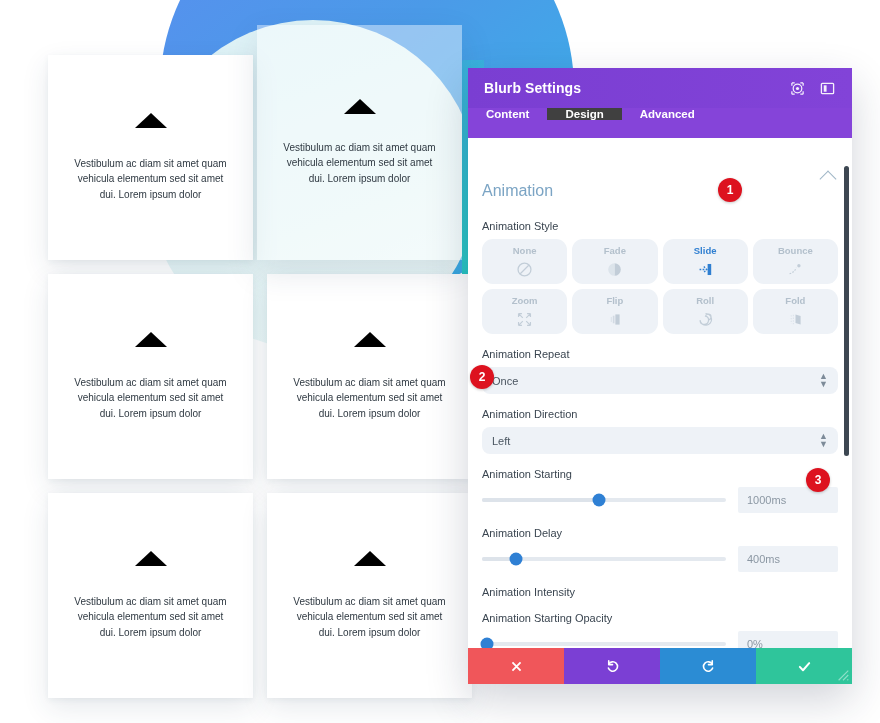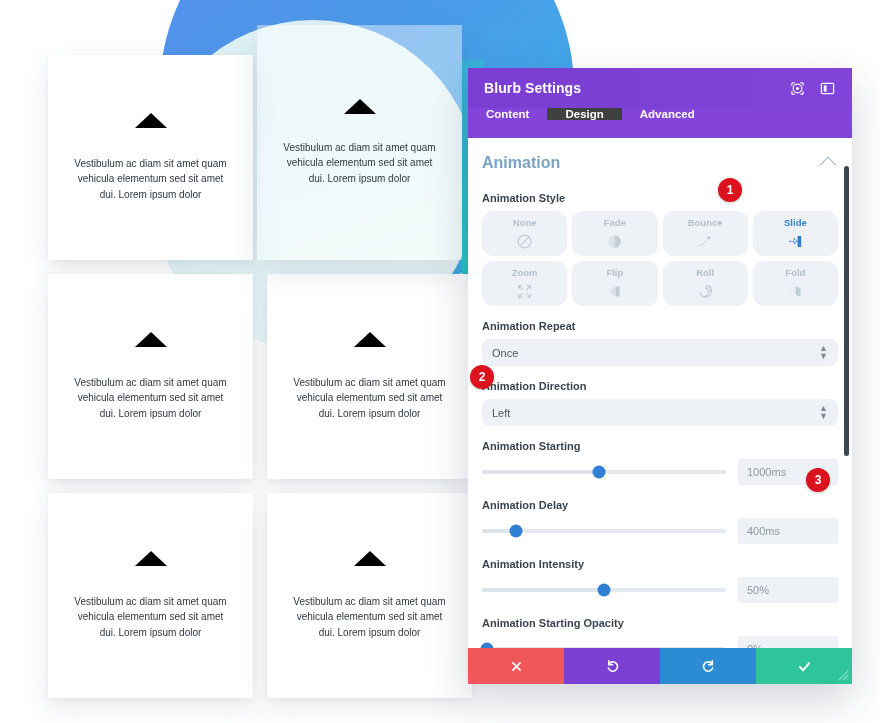--- a/index.html
+++ b/index.html
@@ -149,35 +149,36 @@
   }
 
   .section-head {
     display: flex; align-items: center;
     padding: 16px 0 6px 0;
   }
   .section-title {
     font-size: 16px;
     color: #7ba4c4;
     flex: 1;
-    font-weight: bold;
+    font-weight: normal;
+    margin-top: 28px;
   }
   .chevron-up {
     width: 12px; height: 12px;
     border-left: 1.6px solid #9fb6c6;
     border-top: 1.6px solid #9fb6c6;
     transform: rotate(45deg);
     margin-right: 4px;
     margin-top: 4px;
   }
 
   .field-label {
     font-size: 11px;
     color: #3a4550;
-    font-weight: bold;
+    font-weight: normal;
     margin: 14px 0 7px 0;
   }
 
   
   .style-grid {
     display: grid;
     grid-template-columns: repeat(4, 1fr);
     gap: 5px;
   }
   .style-cell {
@@ -403,37 +404,37 @@
         <div class="style-cell">
           <span class="style-name">Fade</span>
           <span class="style-ico">
             <svg width="17" height="17" viewBox="0 0 20 20">
                 <path d="M10 2.6 A7.4 7.4 0 0 1 10 17.4 Z" fill="#9fb0bf"></path>
                 <path d="M10 2.6 A7.4 7.4 0 0 0 10 17.4 Z" fill="#cfd9e2"></path>
               </svg>
           </span>
         </div>
 
-        <div class="style-cell">
-          <span class="style-name">Bounce</span>
-          <span class="style-ico">
-            <svg width="17" height="17" viewBox="0 0 20 20">
-                <path d="M3 15 Q8 14 11 8" stroke="#9fb0bf" stroke-width="1.4" fill="none" stroke-dasharray="2 1.6"></path>
-                <circle cx="14" cy="5.5" r="2" fill="#9fb0bf"></circle>
-              </svg>
-          </span>
-        </div>
-
         <div class="style-cell selected">
           <span class="style-name">Slide</span>
           <span class="style-ico">
             <svg width="17" height="17" viewBox="0 0 20 20">
               <rect x="12.5" y="3.5" width="4.2" height="13" fill="#2f7fd1"></rect>
               <path d="M3 10 L11 10 M8 6.6 L11.5 10 L8 13.4" stroke="#2f7fd1" stroke-width="1.6" fill="none" stroke-dasharray="2 1.6"></path>
             </svg>
+          </span>
+        </div>
+
+        <div class="style-cell">
+          <span class="style-name">Bounce</span>
+          <span class="style-ico">
+            <svg width="17" height="17" viewBox="0 0 20 20">
+                <path d="M3 15 Q8 14 11 8" stroke="#9fb0bf" stroke-width="1.4" fill="none" stroke-dasharray="2 1.6"></path>
+                <circle cx="14" cy="5.5" r="2" fill="#9fb0bf"></circle>
+              </svg>
           </span>
         </div>
 
         <div class="style-cell">
           <span class="style-name">Zoom</span>
           <span class="style-ico">
             <svg width="17" height="17" viewBox="0 0 20 20">
                 <path d="M3 3 L8 8 M3 3 L3 7 M3 3 L7 3 M17 3 L12 8 M17 3 L17 7 M17 3 L13 3 M3 17 L8 12 M3 17 L3 13 M3 17 L7 17 M17 17 L12 12 M17 17 L17 13 M17 17 L13 17" stroke="#9fb0bf" stroke-width="1.4" fill="none"></path>
               </svg>
           </span>
@@ -502,27 +503,20 @@
       <div class="field-label">Animation Delay</div>
       <div class="slider-row">
         <div class="slider-track">
           <div class="slider-fill" style="width:14%"></div>
           <div class="slider-thumb" style="left:14%"></div>
         </div>
         <div class="slider-value">400ms</div>
       </div>
 
       <div class="field-label">Animation Intensity</div>
-      <div class="slider-row">
-        <div class="slider-track">
-          <div class="slider-fill" style="width:50%"></div>
-          <div class="slider-thumb" style="left:50%"></div>
-        </div>
-        <div class="slider-value">50%</div>
-      </div>
 
       <div class="field-label">Animation Starting Opacity</div>
       <div class="slider-row">
         <div class="slider-track">
           <div class="slider-fill" style="width:0%"></div>
           <div class="slider-thumb" style="left:2%"></div>
         </div>
         <div class="slider-value">0%</div>
       </div>
 

